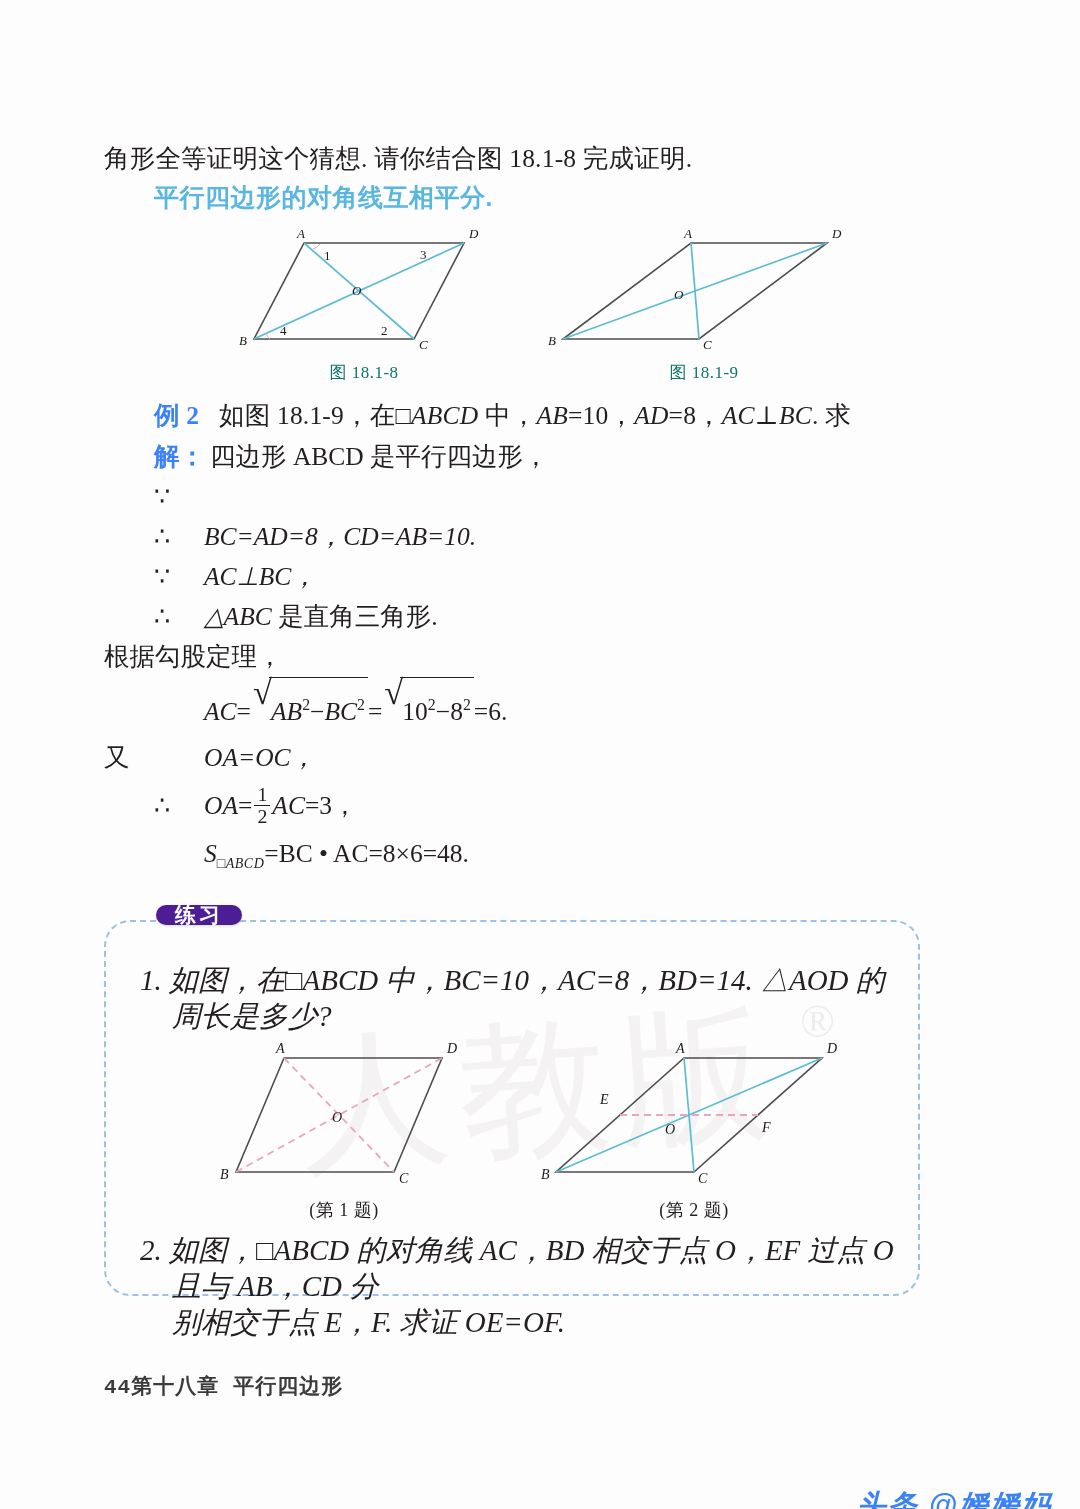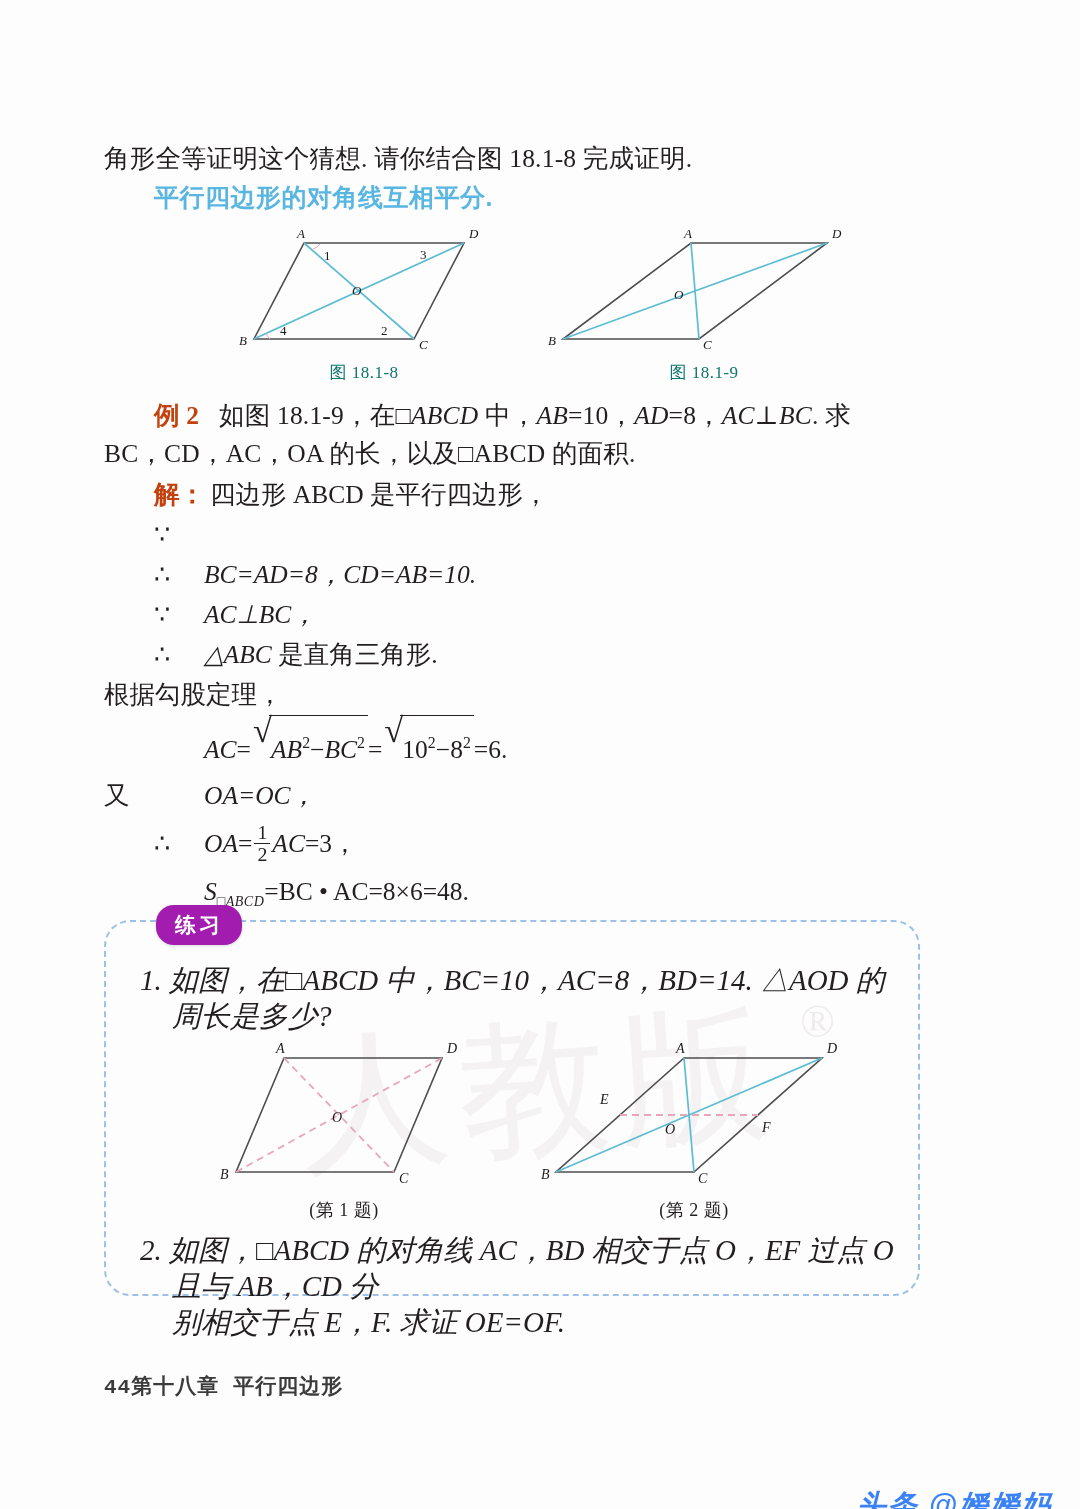--- a/index.html
+++ b/index.html
@@ -63,21 +63,21 @@
   .indent { text-indent: 50px; }
 
   .blue-prop {
     color: #59b6e0;
     font-weight: bold;
     font-family: "Liberation Sans", sans-serif;
     font-size: 25px;
     letter-spacing: 0.5px;
   }
   .blue-label {
-    color: #c2410c;
+    color: #3b82f6;
     font-weight: bold;
   }
 
   .math { font-style: italic; font-family: "Liberation Serif", serif; }
   .up { font-style: normal; }
 
   
   .figrow {
     position: relative;
     height: 160px;
@@ -157,23 +157,23 @@
     border: 2px dashed #9dc0e6;
     border-radius: 26px;
     box-sizing: border-box;
     background: transparent;
   }
   .practice-badge {
     position: absolute;
     left: 156px;
     top: 905px;
     width: 86px;
-    height: 40px;
+    height: 20px;
     border-radius: 18px;
-    background: #a21caf;
+    background: #4c1d95;
     color: #fff;
     font-family: "Liberation Sans", sans-serif;
     font-weight: bold;
     font-size: 21px;
     letter-spacing: 3px;
     display: flex;
     align-items: center;
     justify-content: center;
     box-shadow: 0 1px 3px rgba(0,0,0,0.15);
   }
@@ -280,21 +280,20 @@
           <text x="135" y="72" font-size="13" font-style="italic" font-family="Liberation Serif, serif" fill="#1a1a1a">O</text>
         </svg>
         <div class="figcap" style="width:330px; margin-top:2px;">图 18.1-9</div>
       </div>
     </div>
 
     <p class="body-line indent" style="margin-top:14px;">
       <span class="blue-label">例 2</span>
       &nbsp;&nbsp;<span>如图 18.1-9，在</span><span>□</span><span class="math">ABCD</span><span> 中，</span><span class="math">AB</span><span class="up">=10</span>，<span class="math">AD</span><span class="up">=8</span>，<span class="math">AC</span><span>⊥</span><span class="math">BC</span><span>. 求</span>
     </p>
-    <p class="body-line"><span class="math" style="font-style:normal">BC，CD，AC，OA 的长，以及□ABCD 的面积.</span></p>
 
     <div class="sol">
       <div class="sol-row">
         <span class="sym-wide" style="padding-left:50px;"><span class="blue-label">解：</span><span>∵</span></span>
         <span>四边形 ABCD 是平行四边形，</span>
       </div>
       <div class="sol-row">
         <span class="sym">∴</span>
         <span class="math" style="padding-left:44px;">BC=AD=8，CD=AB=10.</span>
       </div>

